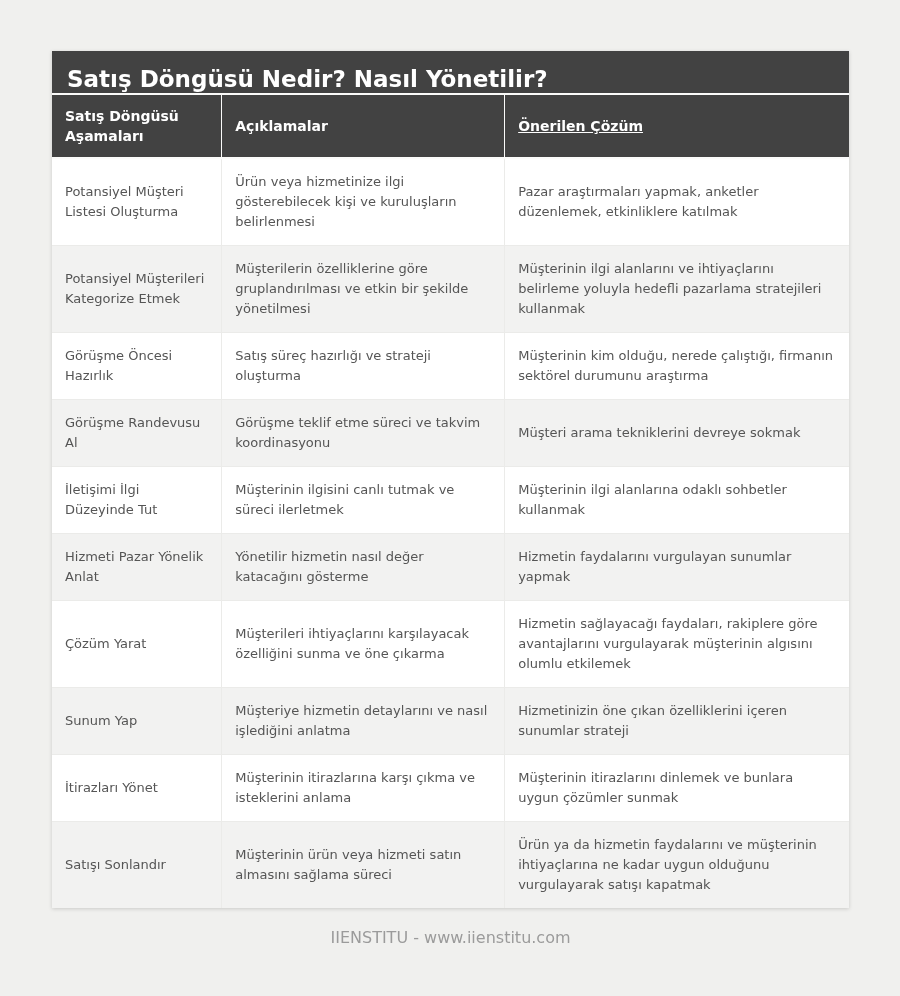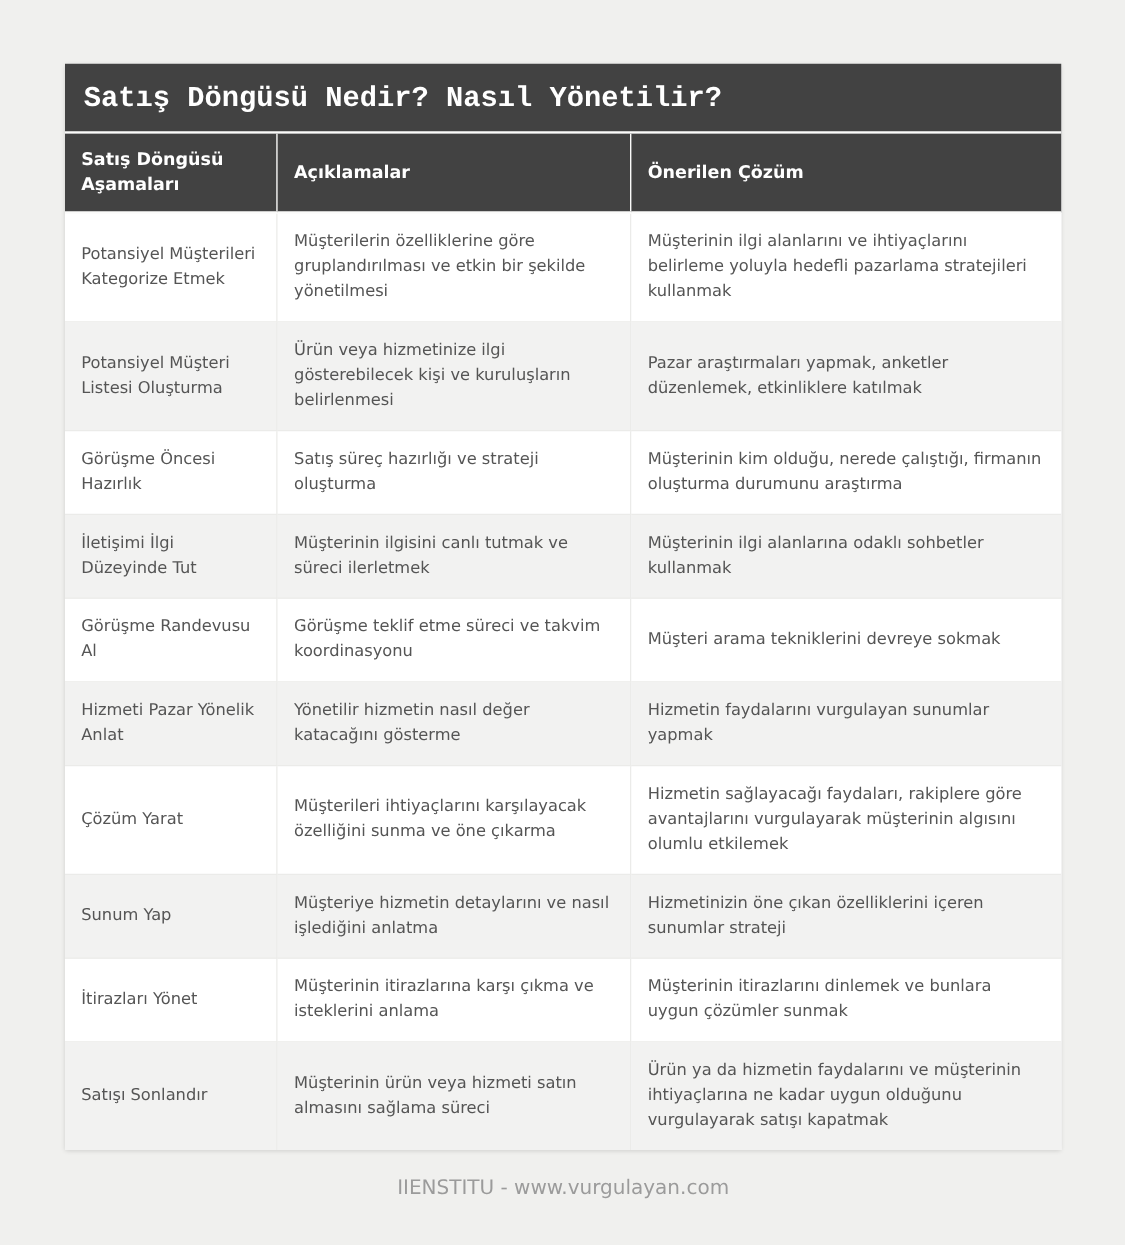--- a/index.html
+++ b/index.html
@@ -27,29 +27,28 @@
   }
   .card {
     width: 797px;
     margin: 51px 51px 0 52px;
     box-shadow: 0 1px 4px rgba(0,0,0,0.16);
     background: var(--row-bg);
   }
   .title-bar {
     background: var(--header-bg);
     color: var(--header-text);
-    height: 56px;
+    height: 44px;
     line-height: 56px;
     padding: 0 15px;
     font-size: 23px;
     font-weight: bold;
     border-bottom: 2px solid var(--light-sep);
     white-space: nowrap;
     overflow: hidden;
-    font-family: Liberation Mono, monospace;
   }
   table.cycle {
     width: 100%;
     border-collapse: collapse;
     table-layout: fixed;
     background: var(--row-bg);
   }
   col.c1 { width: 21.3%; }
   col.c2 { width: 35.5%; }
   col.c3 { width: 43.2%; }
@@ -59,21 +58,21 @@
     font-size: 14px;
     font-weight: bold;
     text-align: left;
     vertical-align: middle;
     line-height: 20px;
     padding: 11px 13px;
     height: 62px;
     border-right: 1px solid var(--light-sep);
     border-bottom: 2px solid var(--light-sep);
   }
-  table.cycle th:last-child { border-right: none; }
+  table.cycle th:last-child { border-right: none; text-decoration: underline; }
   table.cycle td {
     color: var(--body-text);
     font-size: 13px;
     line-height: 20px;
     vertical-align: middle;
     text-align: left;
     padding: 13px 13px;
     border-right: 1px solid var(--grid-line);
     border-bottom: 1px solid var(--grid-line);
     background: var(--row-bg);
@@ -104,43 +103,43 @@
     </colgroup>
     <thead>
       <tr>
         <th>Satış Döngüsü Aşamaları</th>
         <th>Açıklamalar</th>
         <th>Önerilen Çözüm</th>
       </tr>
     </thead>
     <tbody>
       <tr>
+        <td>Potansiyel Müşteri Listesi Oluşturma</td>
+        <td>Ürün veya hizmetinize ilgi gösterebilecek kişi ve kuruluşların belirlenmesi</td>
+        <td>Pazar araştırmaları yapmak, anketler düzenlemek, etkinliklere katılmak</td>
+      </tr>
+      <tr>
         <td>Potansiyel Müşterileri Kategorize Etmek</td>
         <td>Müşterilerin özelliklerine göre gruplandırılması ve etkin bir şekilde yönetilmesi</td>
         <td>Müşterinin ilgi alanlarını ve ihtiyaçlarını belirleme yoluyla hedefli pazarlama stratejileri kullanmak</td>
       </tr>
       <tr>
-        <td>Potansiyel Müşteri Listesi Oluşturma</td>
-        <td>Ürün veya hizmetinize ilgi gösterebilecek kişi ve kuruluşların belirlenmesi</td>
-        <td>Pazar araştırmaları yapmak, anketler düzenlemek, etkinliklere katılmak</td>
+        <td>Görüşme Öncesi Hazırlık</td>
+        <td>Satış süreç hazırlığı ve strateji oluşturma</td>
+        <td>Müşterinin kim olduğu, nerede çalıştığı, firmanın sektörel durumunu araştırma</td>
       </tr>
       <tr>
-        <td>Görüşme Öncesi Hazırlık</td>
-        <td>Satış süreç hazırlığı ve strateji oluşturma</td>
-        <td>Müşterinin kim olduğu, nerede çalıştığı, firmanın oluşturma durumunu araştırma</td>
+        <td>Görüşme Randevusu Al</td>
+        <td>Görüşme teklif etme süreci ve takvim koordinasyonu</td>
+        <td>Müşteri arama tekniklerini devreye sokmak</td>
       </tr>
       <tr>
         <td>İletişimi İlgi Düzeyinde Tut</td>
         <td>Müşterinin ilgisini canlı tutmak ve süreci ilerletmek</td>
         <td>Müşterinin ilgi alanlarına odaklı sohbetler kullanmak</td>
-      </tr>
-      <tr>
-        <td>Görüşme Randevusu Al</td>
-        <td>Görüşme teklif etme süreci ve takvim koordinasyonu</td>
-        <td>Müşteri arama tekniklerini devreye sokmak</td>
       </tr>
       <tr>
         <td>Hizmeti Pazar Yönelik Anlat</td>
         <td>Yönetilir hizmetin nasıl değer katacağını gösterme</td>
         <td>Hizmetin faydalarını vurgulayan sunumlar yapmak</td>
       </tr>
       <tr>
         <td>Çözüm Yarat</td>
         <td>Müşterileri ihtiyaçlarını karşılayacak özelliğini sunma ve öne çıkarma</td>
         <td>Hizmetin sağlayacağı faydaları, rakiplere göre avantajlarını vurgulayarak müşterinin algısını olumlu etkilemek</td>
@@ -157,13 +156,13 @@
       </tr>
       <tr>
         <td>Satışı Sonlandır</td>
         <td>Müşterinin ürün veya hizmeti satın almasını sağlama süreci</td>
         <td>Ürün ya da hizmetin faydalarını ve müşterinin ihtiyaçlarına ne kadar uygun olduğunu vurgulayarak satışı kapatmak</td>
       </tr>
     </tbody>
   </table>
 </div>
 
-<div class="footer">IIENSTITU - www.vurgulayan.com</div>
+<div class="footer">IIENSTITU - www.iienstitu.com</div>
 
 </body></html>

